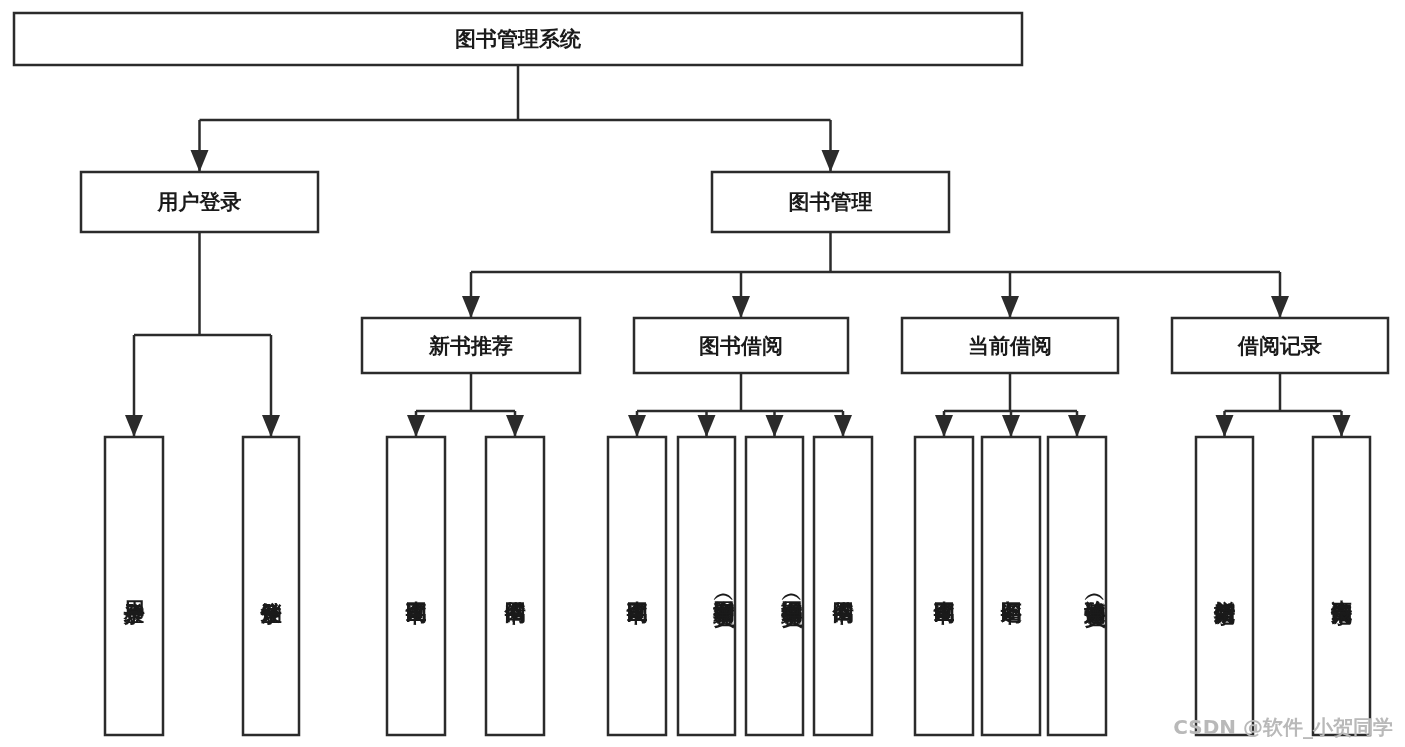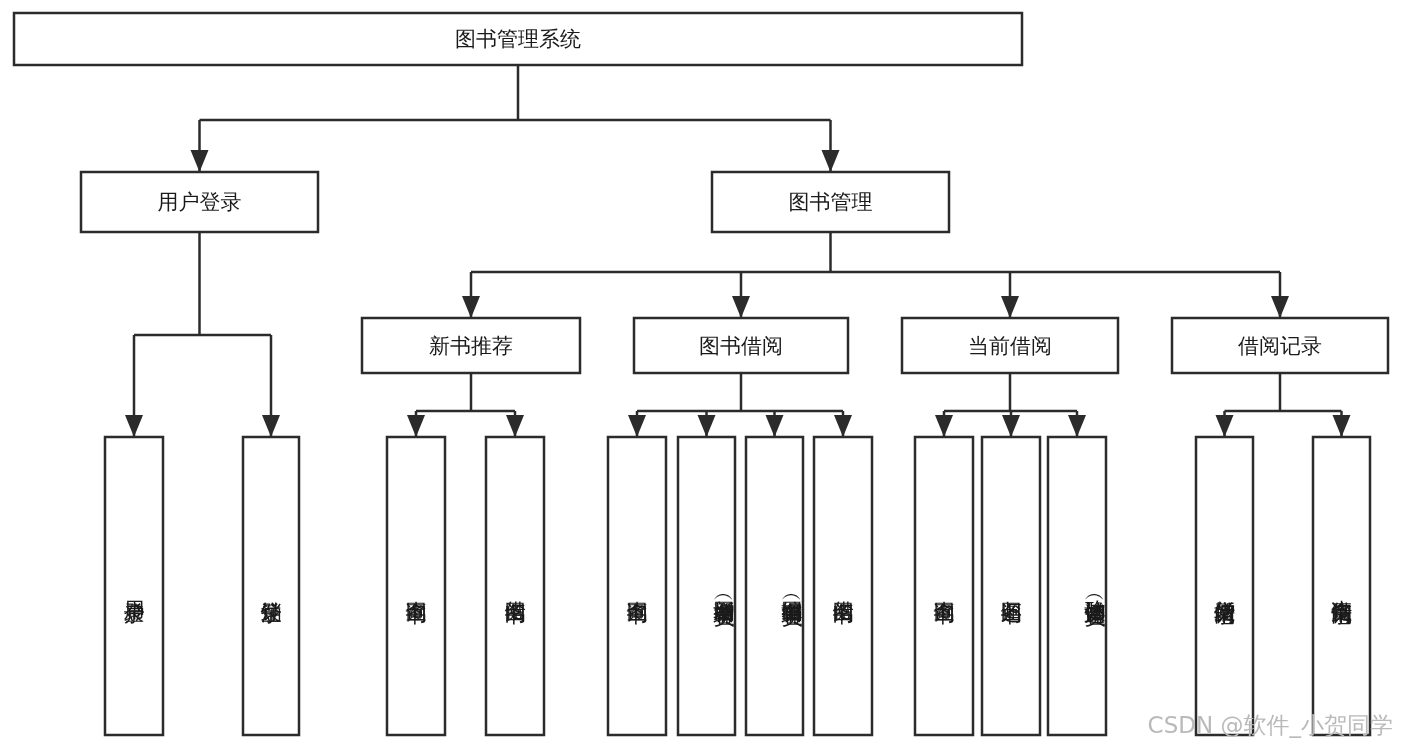--- a/index.html
+++ b/index.html
@@ -11,20 +11,21 @@
     width: 1405px;
     height: 747px;
     font-family: "DejaVu Sans", "Liberation Sans", sans-serif;
     overflow: hidden;
   }
   #diagram-root {
     position: relative;
     width: 1405px;
     height: 747px;
     background: #ffffff;
+    font-weight: bold;
   }
   svg#flow {
     position: absolute;
     left: 0;
     top: 0;
     width: 1405px;
     height: 747px;
     display: block;
   }
   .node-box {
@@ -60,21 +61,21 @@
     color: #1a1a1a;
     letter-spacing: 1px;
     white-space: nowrap;
     pointer-events: none;
   }
   .watermark {
     position: absolute;
     right: 12px;
     bottom: 6px;
     font-family: "DejaVu Sans", "Liberation Sans", sans-serif;
-    font-size: 23px;
+    font-size: 20px;
     color: #b9b9b9;
     white-space: nowrap;
     pointer-events: none;
   }
 </style>
 </head>
 <body>
 
 <div id="diagram-root">
 

